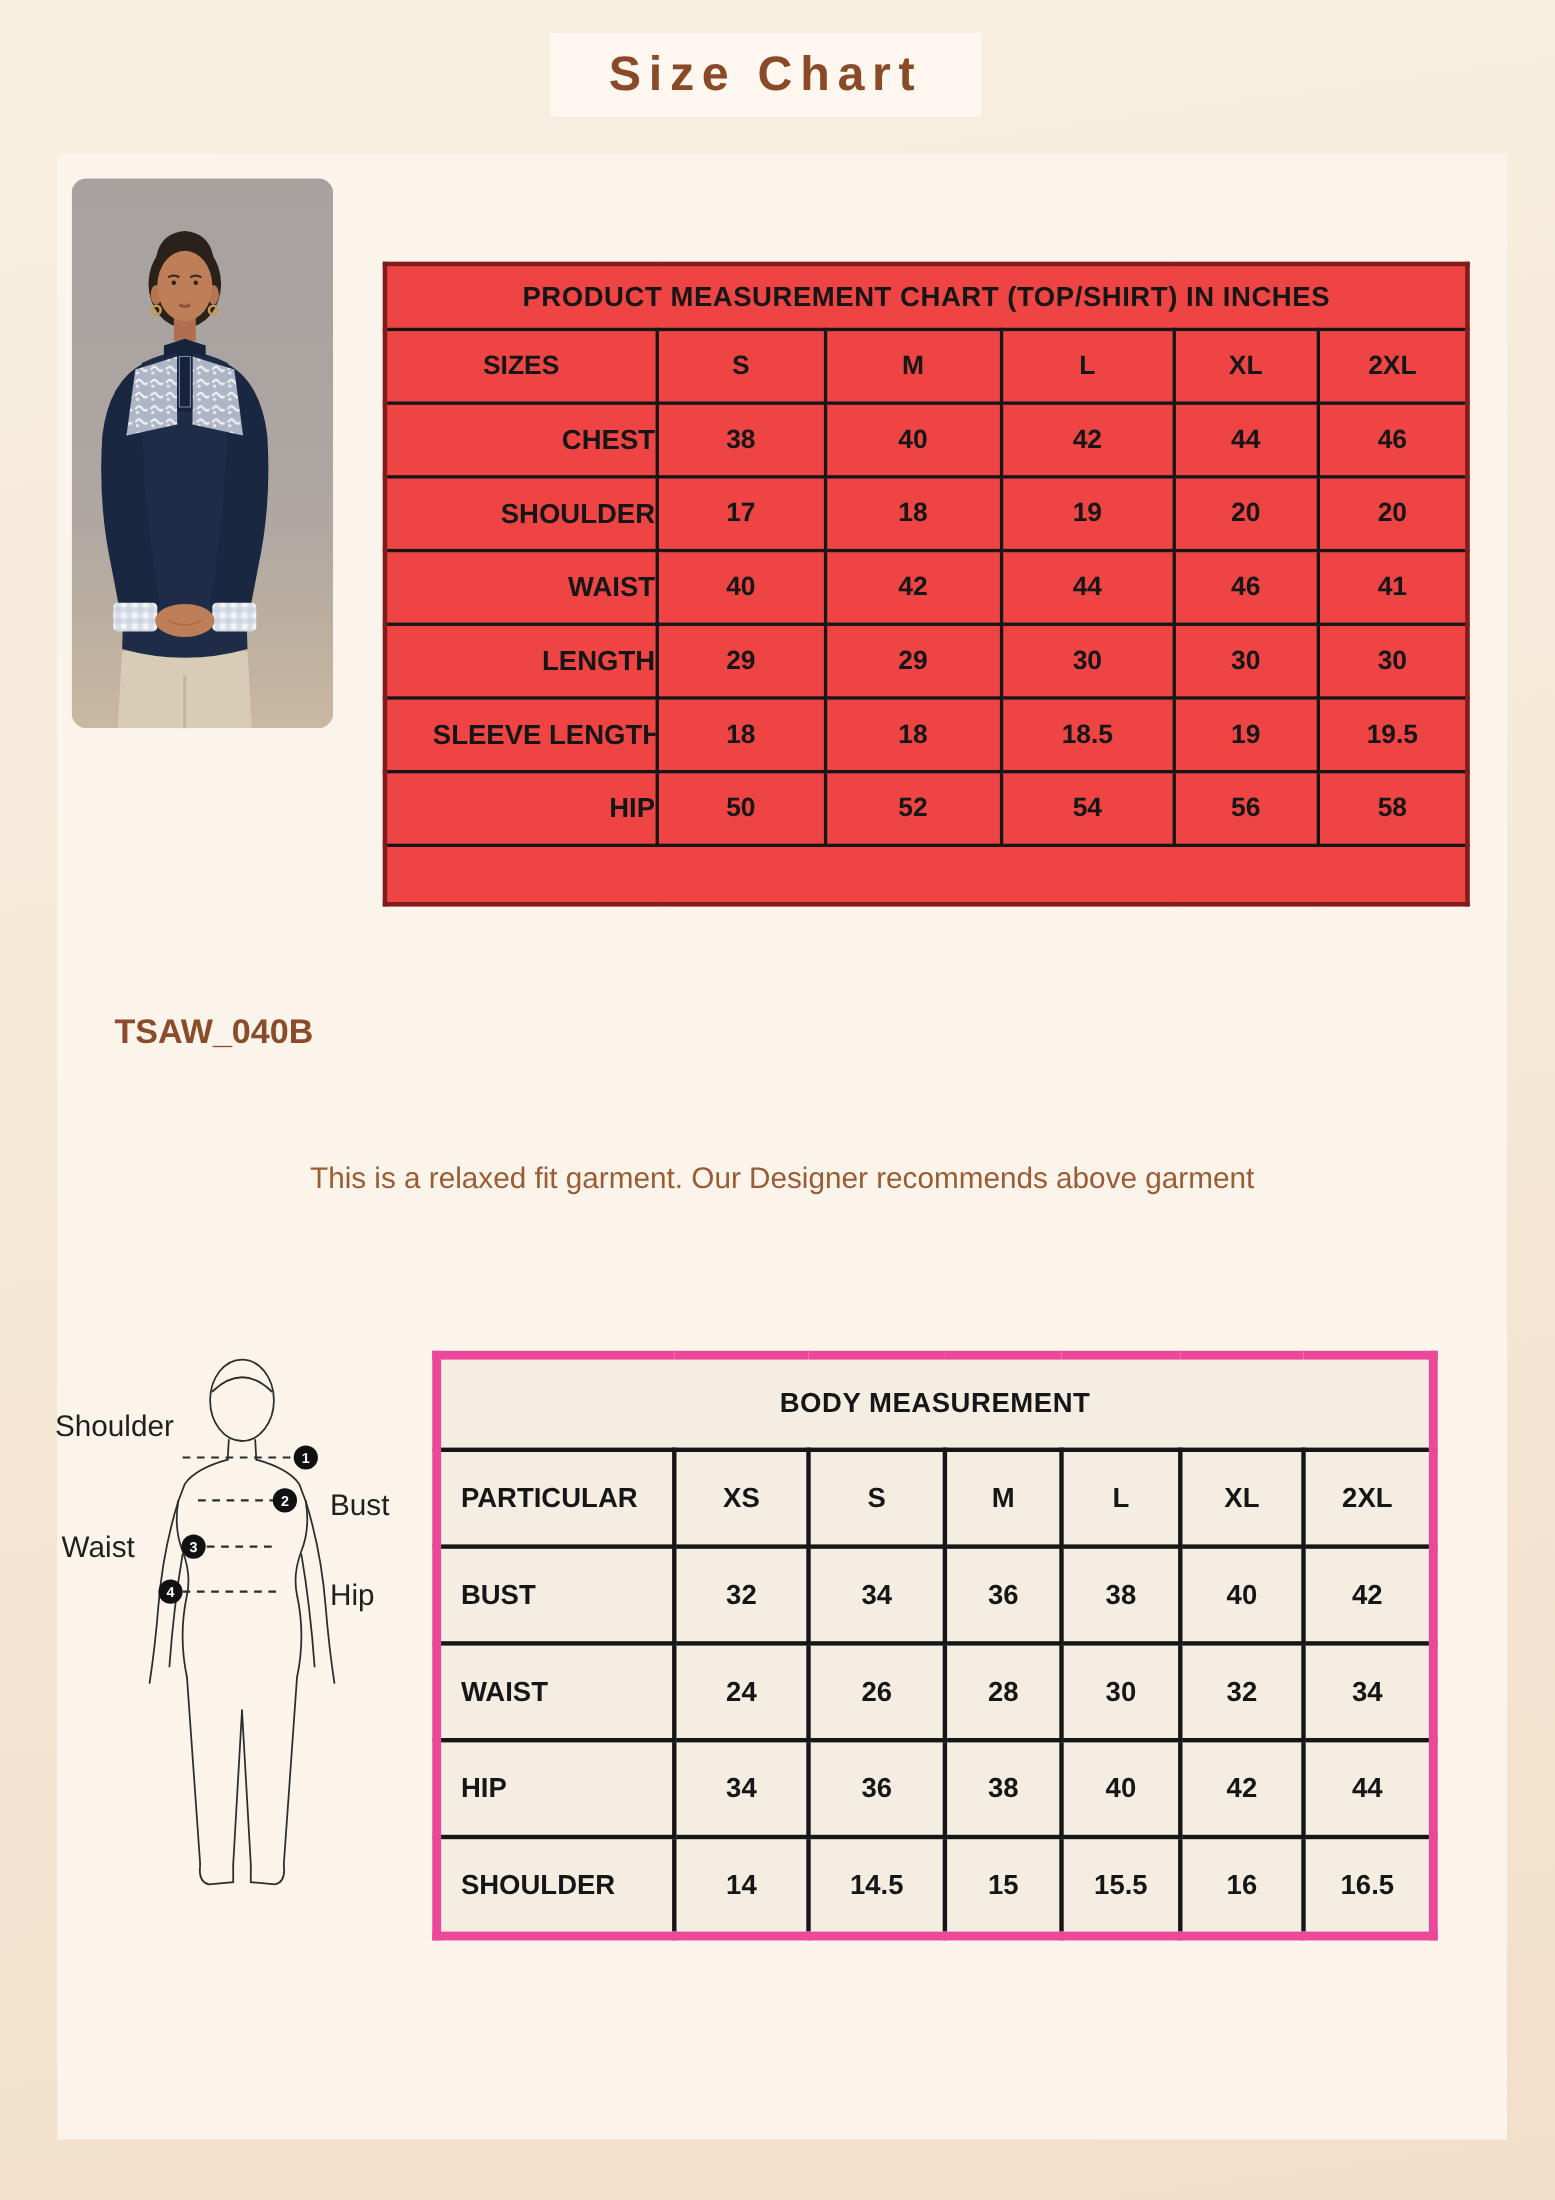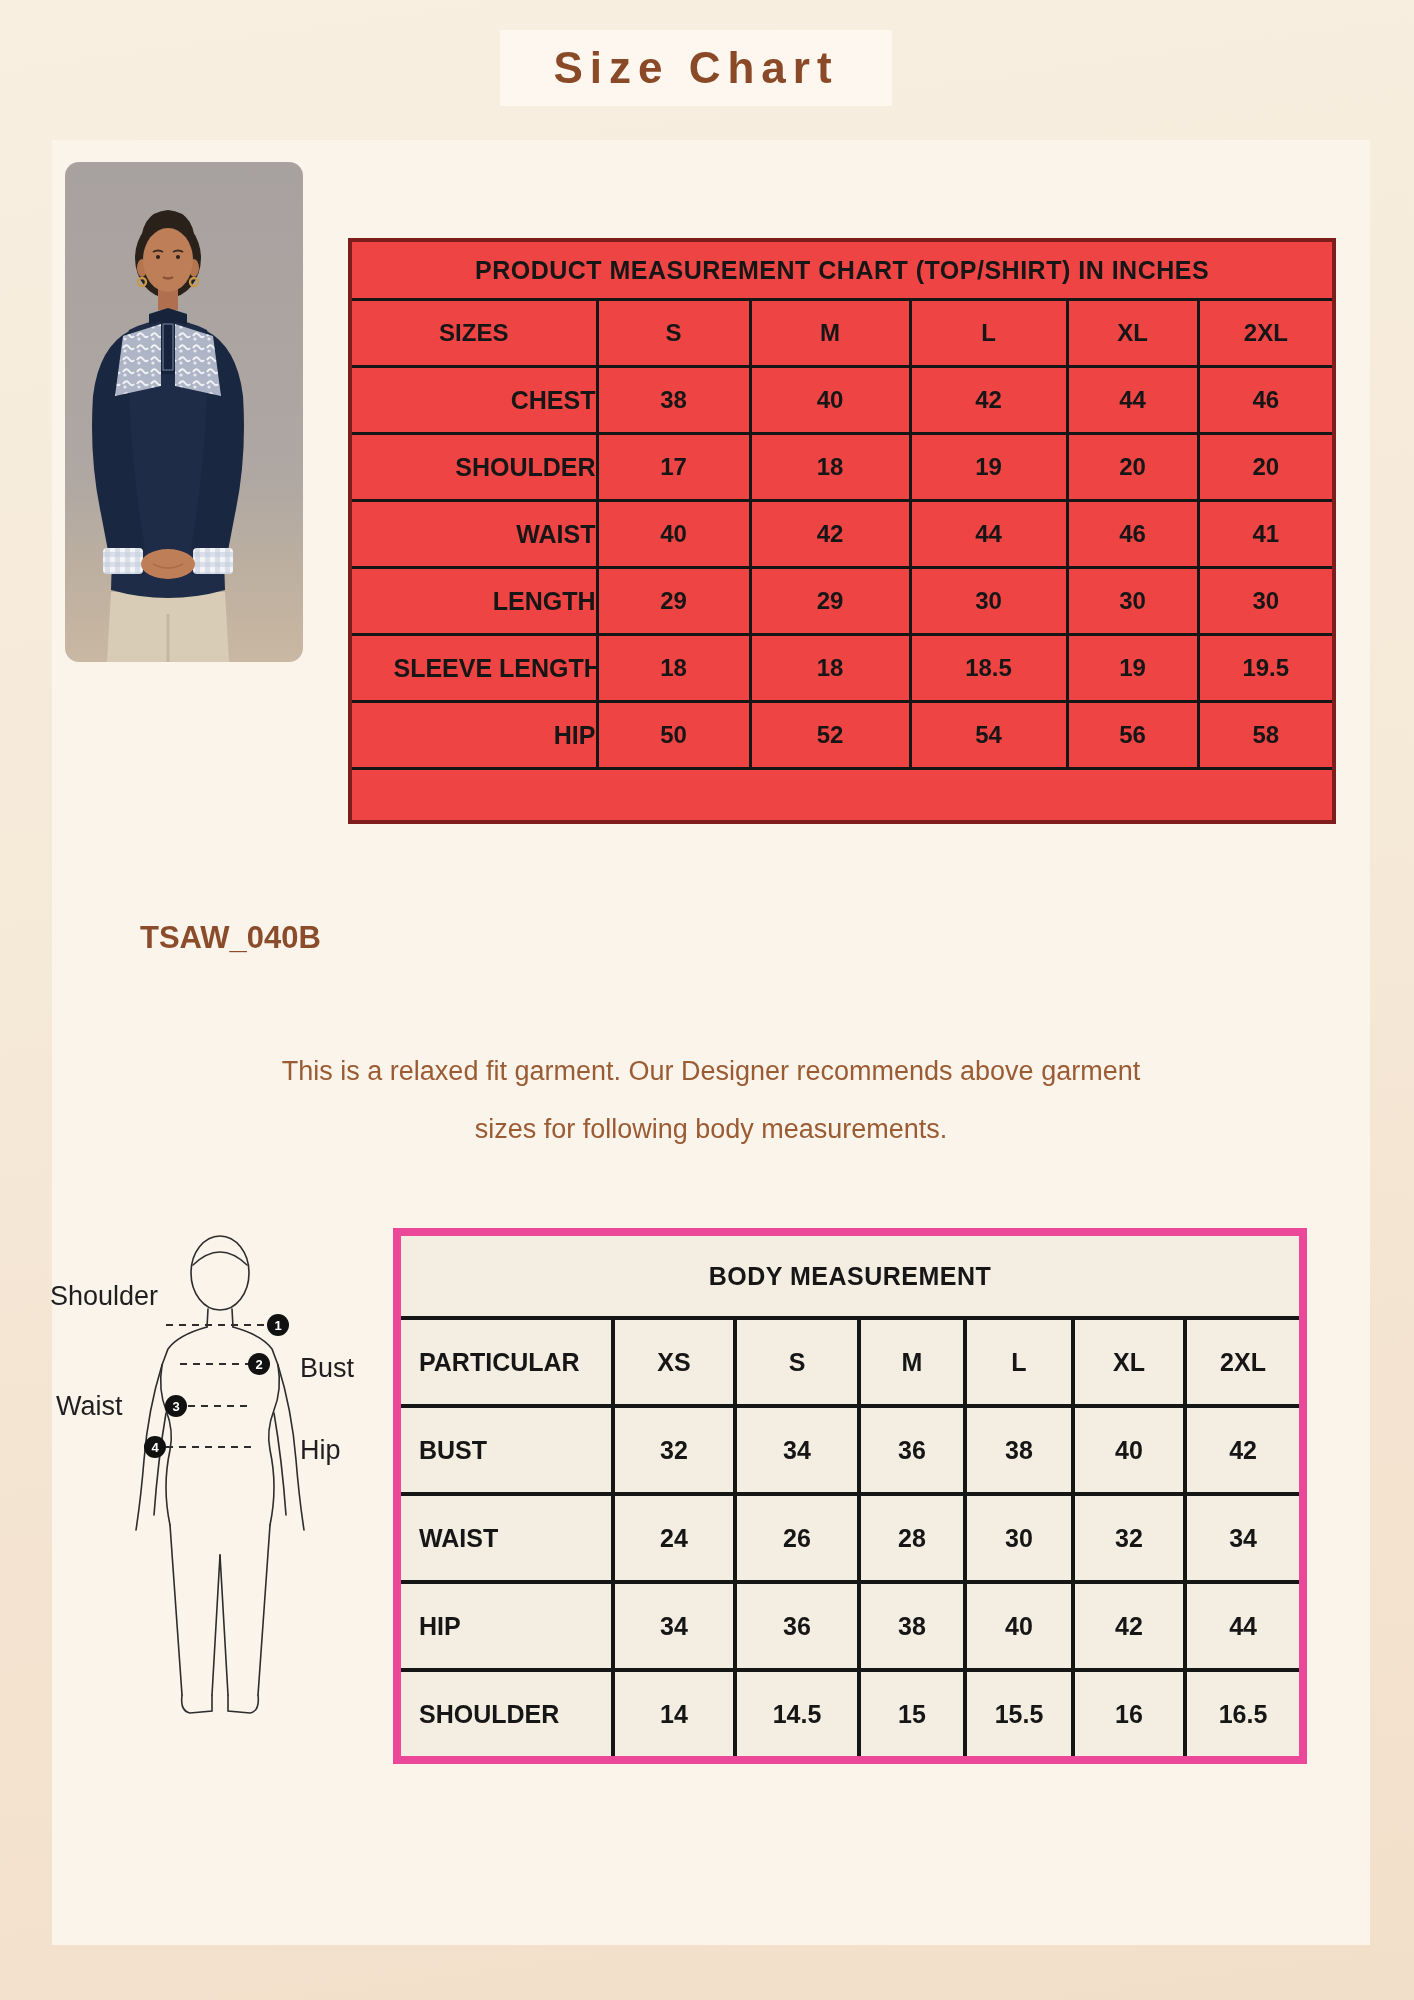--- a/index.html
+++ b/index.html
@@ -19,21 +19,21 @@
   .t1{left:348px;top:238px;width:984px;background:#ef4444;border:4px solid #7f1d1d;}
   .t1 td{border:3px solid #161616;font-weight:bold;text-align:center;color:#161616;font-size:24px;height:64px;padding:0;}
   .t1 tr.tt td{height:56px;font-size:25px;letter-spacing:0.5px;}
   .t1 td.lbl{text-align:right;padding-left:16px;font-size:25px;white-space:nowrap;overflow:hidden;}
   .t1 td.lbl .clip{display:inline-block;max-width:202px;overflow:hidden;white-space:nowrap;vertical-align:middle;}
   .t1 tr.empty td{height:50px;}
   .t2{left:393px;top:1228px;width:906px;background:#f3ede2;border:8px solid #ec4899;}
   .t2 td{border:4px solid #161616;font-weight:bold;text-align:center;color:#161616;font-size:25px;height:84px;padding:0;}
   .t2 tr.tt td{height:80px;letter-spacing:0.5px;}
   .t2 td.lbl{text-align:left;padding-left:18px;white-space:nowrap;overflow:hidden;}
-  .code{position:absolute;left:104px;top:920px;font-size:31px;font-weight:bold;color:#8a4c2a;margin-left:36px;}
+  .code{position:absolute;left:104px;top:920px;font-size:31px;font-weight:bold;color:#8a4c2a;}
   .note{
     position:absolute;left:52px;top:1042px;width:1318px;text-align:center;
     color:#9b5b33;font-weight:normal;font-size:27px;line-height:58px;
   }
   .diagram{position:absolute;left:40px;top:1225px;width:330px;height:500px;}
   .diagram text.cap{font-family:"Liberation Sans",sans-serif;font-size:27px;fill:#1f1f1f;}
   .diagram text.num{font-family:"Liberation Sans",sans-serif;font-size:13px;font-weight:bold;fill:#ffffff;text-anchor:middle;}
 </style>
 </head>
 <body>
@@ -166,21 +166,20 @@
   <tr class="empty">
         <td colspan="6"></td>
       </tr>
 </tbody>
   </table>
 
 <div class="code">TSAW_040B</div>
 
 <div class="note">
   <div>This is a relaxed fit garment. Our Designer recommends above garment</div>
-  <div>sizes for following body measurements.</div>
 </div>
 
 <div class="diagram">
   <svg viewBox="0 0 330 500" width="330" height="500">
     <g stroke="#2d2d2d" stroke-width="1.6" fill="none" stroke-linecap="round">
       <ellipse cx="180" cy="48" rx="29" ry="37"></ellipse>
       <path d="M153 40 Q180 14 207 40"></path>
       <path d="M168 84 L167 102"></path>
       <path d="M192 84 L193 102"></path>
       <path d="M167 102 Q138 110 128 124 L122 140"></path>

